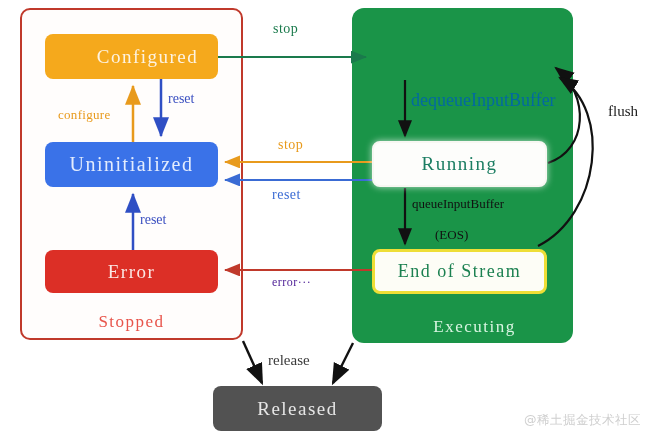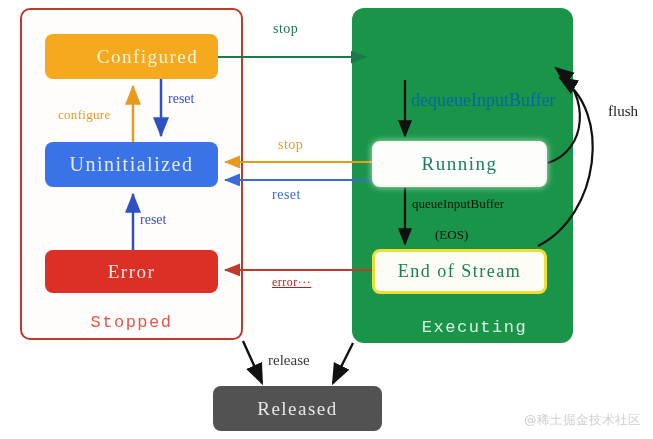--- a/index.html
+++ b/index.html
@@ -20,21 +20,20 @@
     left: 0;
     top: 0;
     width: 653px;
     height: 439px;
     pointer-events: none;
   }
   .group-box {
     position: absolute;
     box-sizing: border-box;
     border-radius: 10px;
-    font-family: Liberation Mono, monospace;
   }
   .group-stopped {
     left: 20px;
     top: 8px;
     width: 223px;
     height: 332px;
     border: 2px solid #c0392b;
     background: #fffdfc;
   }
   .group-executing {
@@ -113,21 +112,21 @@
   }
 
   .edge-label {
     position: absolute;
     font-size: 14px;
     white-space: nowrap;
   }
   .lbl-start    { left: 273px; top: 21px;  color: #1a7a4c; letter-spacing:.5px; }
   .lbl-stop     { left: 278px; top: 137px; color: #e89a1c; letter-spacing:.5px; }
   .lbl-reset-r  { left: 272px; top: 187px; color: #3a6bd4; letter-spacing:.5px; }
-  .lbl-error    { left: 272px; top: 275px; color: #b91c1c; letter-spacing:.5px; font-size:12px;text-decoration:underline;}
+  .lbl-error    { left: 272px; top: 275px; color: #4c1d95; letter-spacing:.5px; font-size:12px;}
   .lbl-configure{ left: 58px;  top: 107px; color: #e89a1c; font-size: 13px; letter-spacing:.3px;}
   .lbl-reset-c  { left: 168px; top: 91px;  color: #3a4fc0; }
   .lbl-reset-e  { left: 140px; top: 212px; color: #3a4fc0; }
   .lbl-dequeue  { left: 411px; top: 90px;  color: #0369a1; font-size: 18px; }
   .lbl-queue    { left: 412px; top: 196px; color: #111111; font-size: 13px; }
   .lbl-eos-par  { left: 435px; top: 227px; color: #111111; font-size: 13px; }
   .lbl-flush    { left: 608px; top: 103px; color: #1b1b1b; font-size: 15px; }
   .lbl-release  { left: 268px; top: 352px; color: #3a3a3a; font-size: 15px; }
 
   .watermark {

